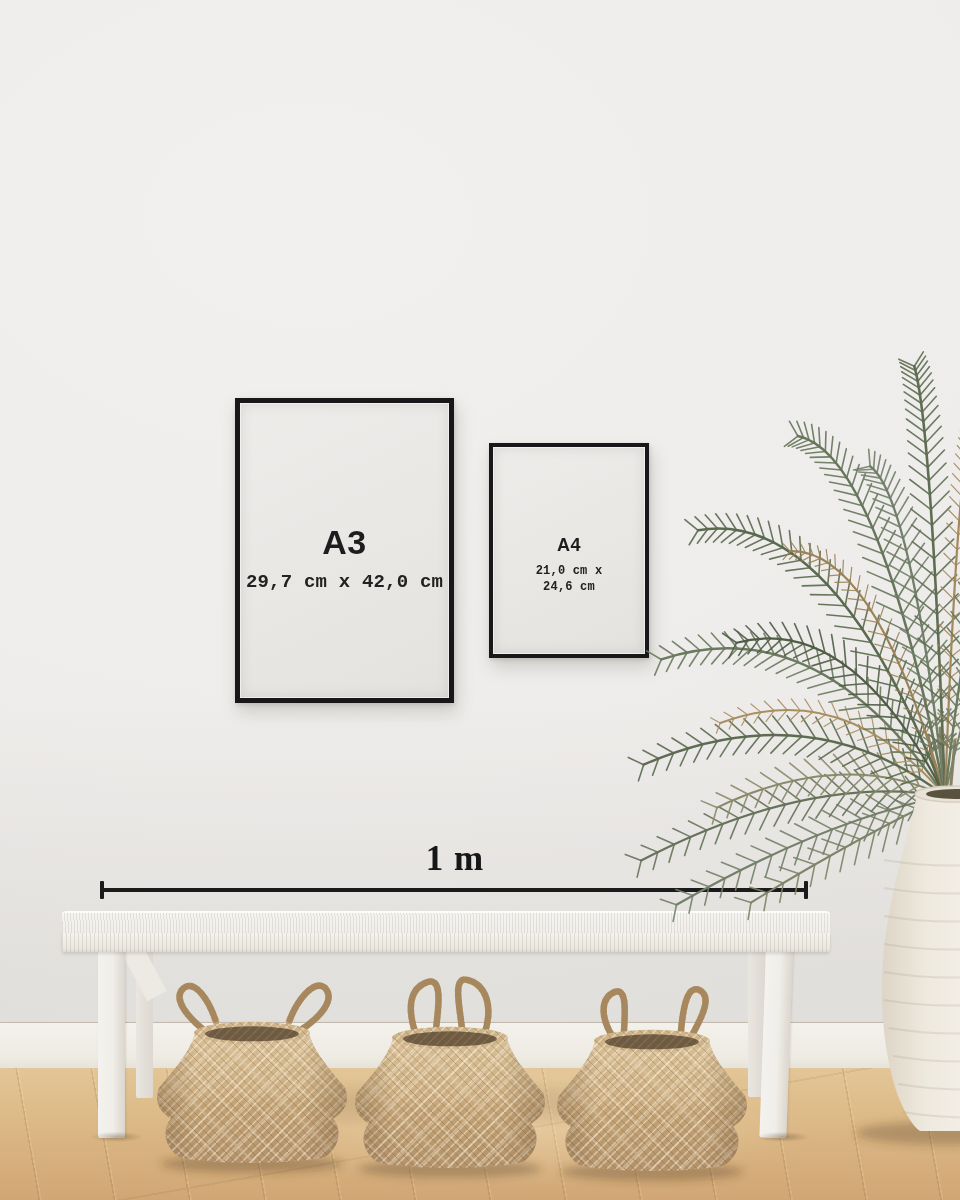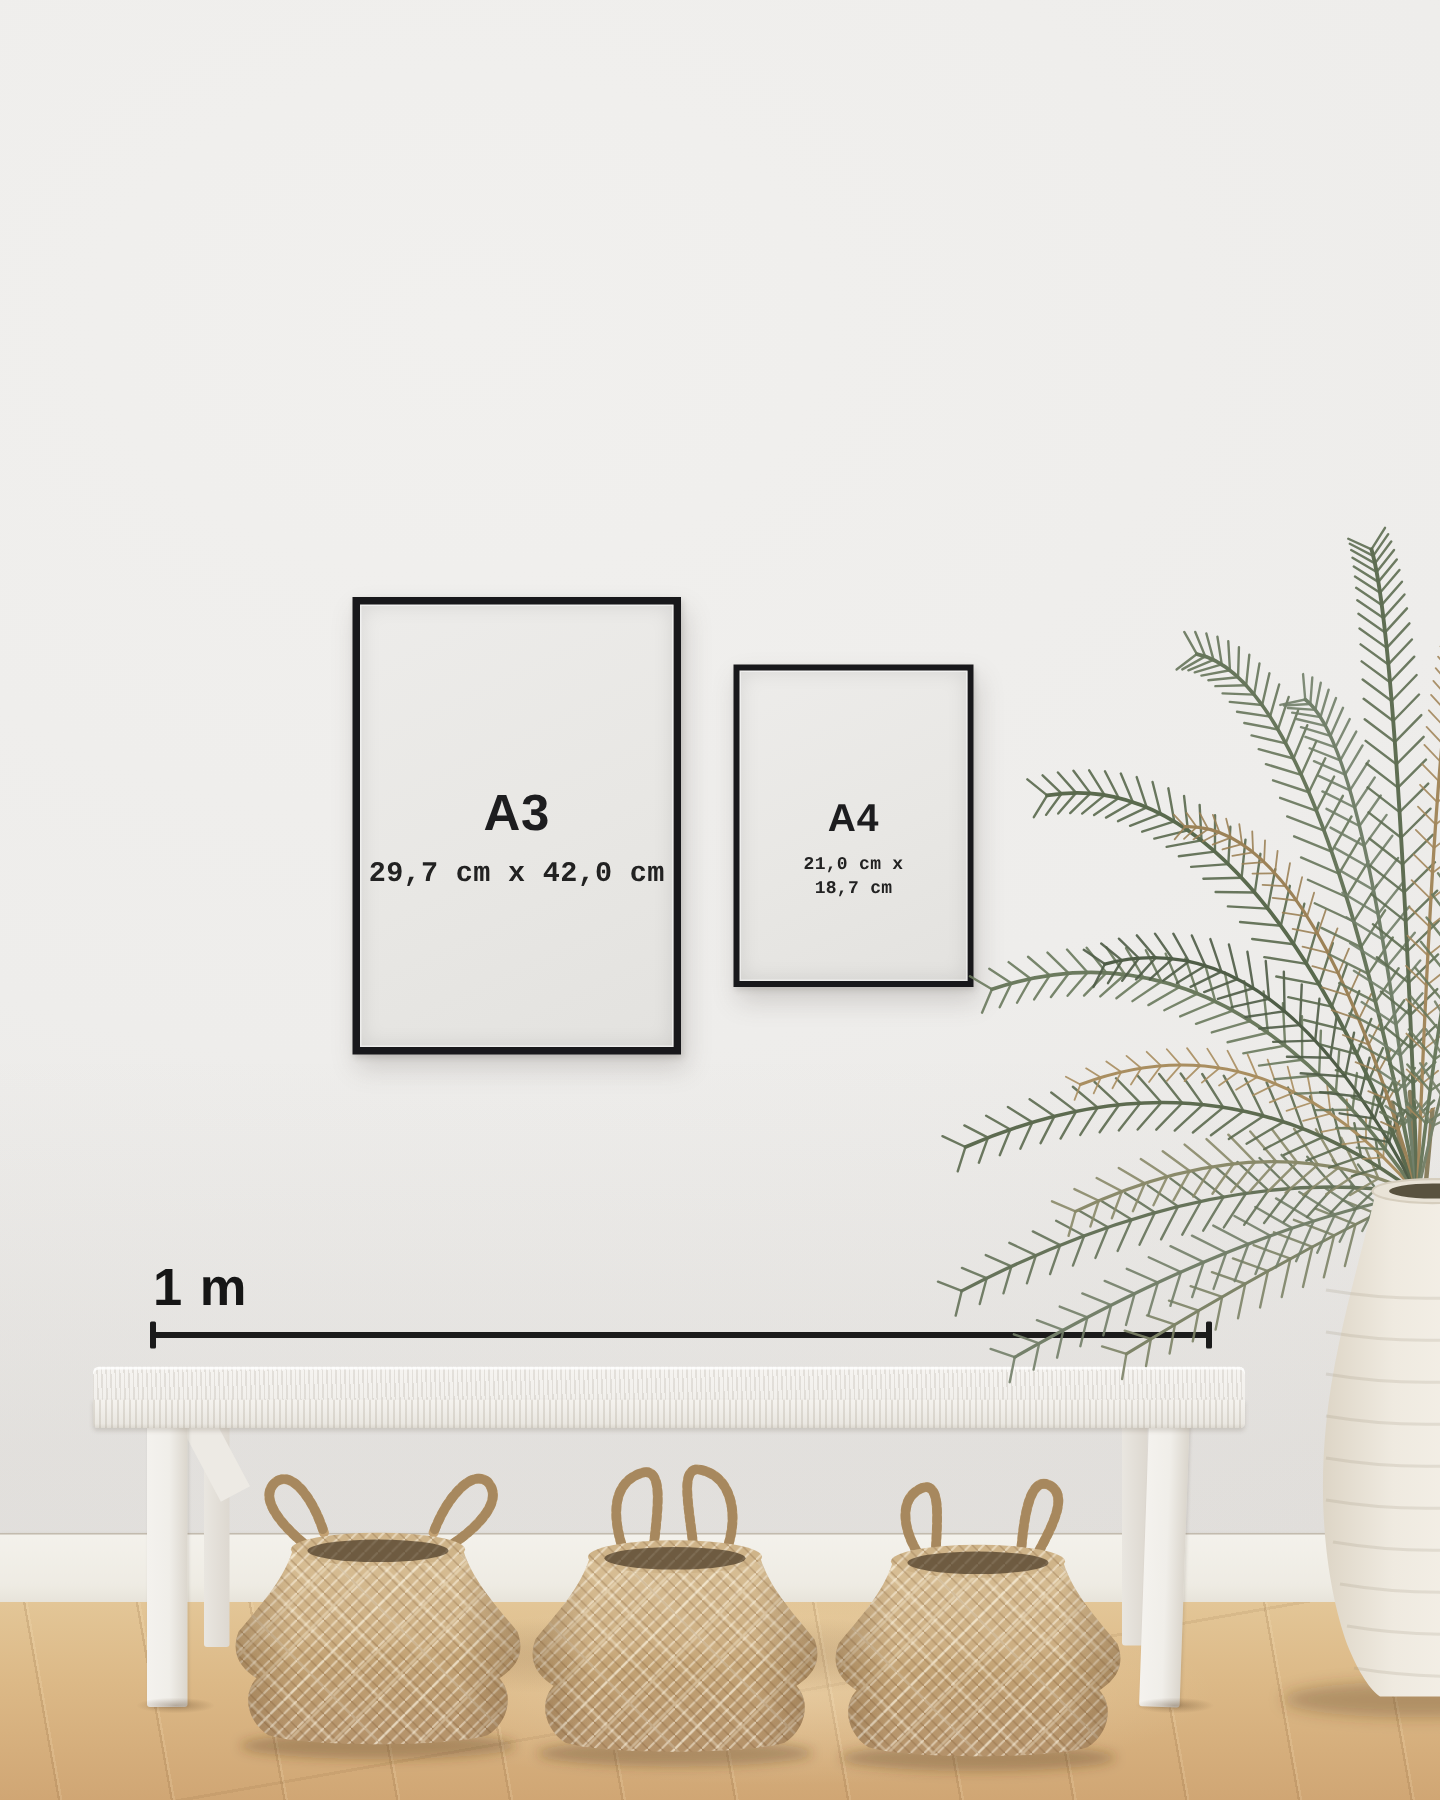--- a/index.html
+++ b/index.html
@@ -30,27 +30,27 @@
   .frame-a4{left:489px;top:443px;width:160px;height:215px;padding:4px;}
   .paper{width:100%;height:100%;box-sizing:border-box;
          background:linear-gradient(155deg,#edecea 0%,#e8e7e4 55%,#e3e2df 100%);
          box-shadow:inset 0 0 0 1px rgba(255,255,255,0.55), inset 0 0 14px rgba(0,0,0,0.10);
          display:flex;flex-direction:column;align-items:center;justify-content:center;
          color:#1d1d1f;text-align:center;}
   .frame-a3 .paper{transform:translateY(0);} .frame-a3 .paper-inner{transform:translateY(7px);}
   .frame-a4 .paper-inner{transform:translateY(15px);}
   .size-label{font-weight:700;letter-spacing:0.5px;}
   .frame-a3 .size-label{font-size:34px;margin-bottom:9px;}
-  .frame-a4 .size-label{font-size:26px;margin-bottom:8px;}
+  .frame-a4 .size-label{font-size:18px;margin-bottom:8px;}
   .size-dims{font-weight:600;letter-spacing:0.2px;color:#222;font-family:Liberation Mono, monospace;}
   .frame-a3 .size-dims{font-size:19px;}
   .frame-a4 .size-dims{font-size:12px;line-height:1.32;}
   
-  .scale-label{position:absolute;left:102px;top:839px;width:706px;
-         font-size:35px;font-weight:600;color:#161616;letter-spacing:1px;}
+  .scale-label{position:absolute;left:102px;top:839px;width:706px;text-align:center;
+         font-size:35px;font-weight:600;color:#161616;letter-spacing:1px;font-family:Liberation Serif, serif;}
   .scale-line{position:absolute;left:102px;top:888px;width:704px;height:4px;background:#1b1b1b;border-radius:2px;}
   .scale-tick{position:absolute;top:881px;width:4px;height:18px;background:#1b1b1b;border-radius:1px;}
   .scale-tick.left{left:100px;} .scale-tick.right{left:804px;}
   
   .bench-top{position:absolute;left:62px;top:911px;width:768px;height:24px;border-radius:4px 4px 0 0;
          background:repeating-linear-gradient(88deg, rgba(135,125,110,0.17) 0 1px, rgba(246,244,240,0) 1px 3px),
                     linear-gradient(180deg,#f6f4f1 0%,#f1efeb 100%);
          box-shadow:inset 0 2px 0 rgba(255,255,255,0.8);}
   .bench-rail{position:absolute;left:62px;top:933px;width:768px;height:19px;border-radius:0 0 3px 3px;
          background:repeating-linear-gradient(90deg, rgba(150,140,122,0.22) 0 1.5px, rgba(246,244,240,0) 1.5px 4px),
@@ -83,21 +83,21 @@
       </div>
     </div>
   </div>
 
   <div class="art-frame frame-a4">
     <div class="paper">
       <div class="paper-inner">
         <div class="size-label">A4</div>
         <div class="size-dims">
           <div>21,0 cm x</div>
-          <div>18,7 cm</div>
+          <div>24,6 cm</div>
         </div>
       </div>
     </div>
   </div>
 
   <div class="scale-label">1 m</div>
   <div class="scale-line"></div>
   <div class="scale-tick left"></div>
   <div class="scale-tick right"></div>
 

